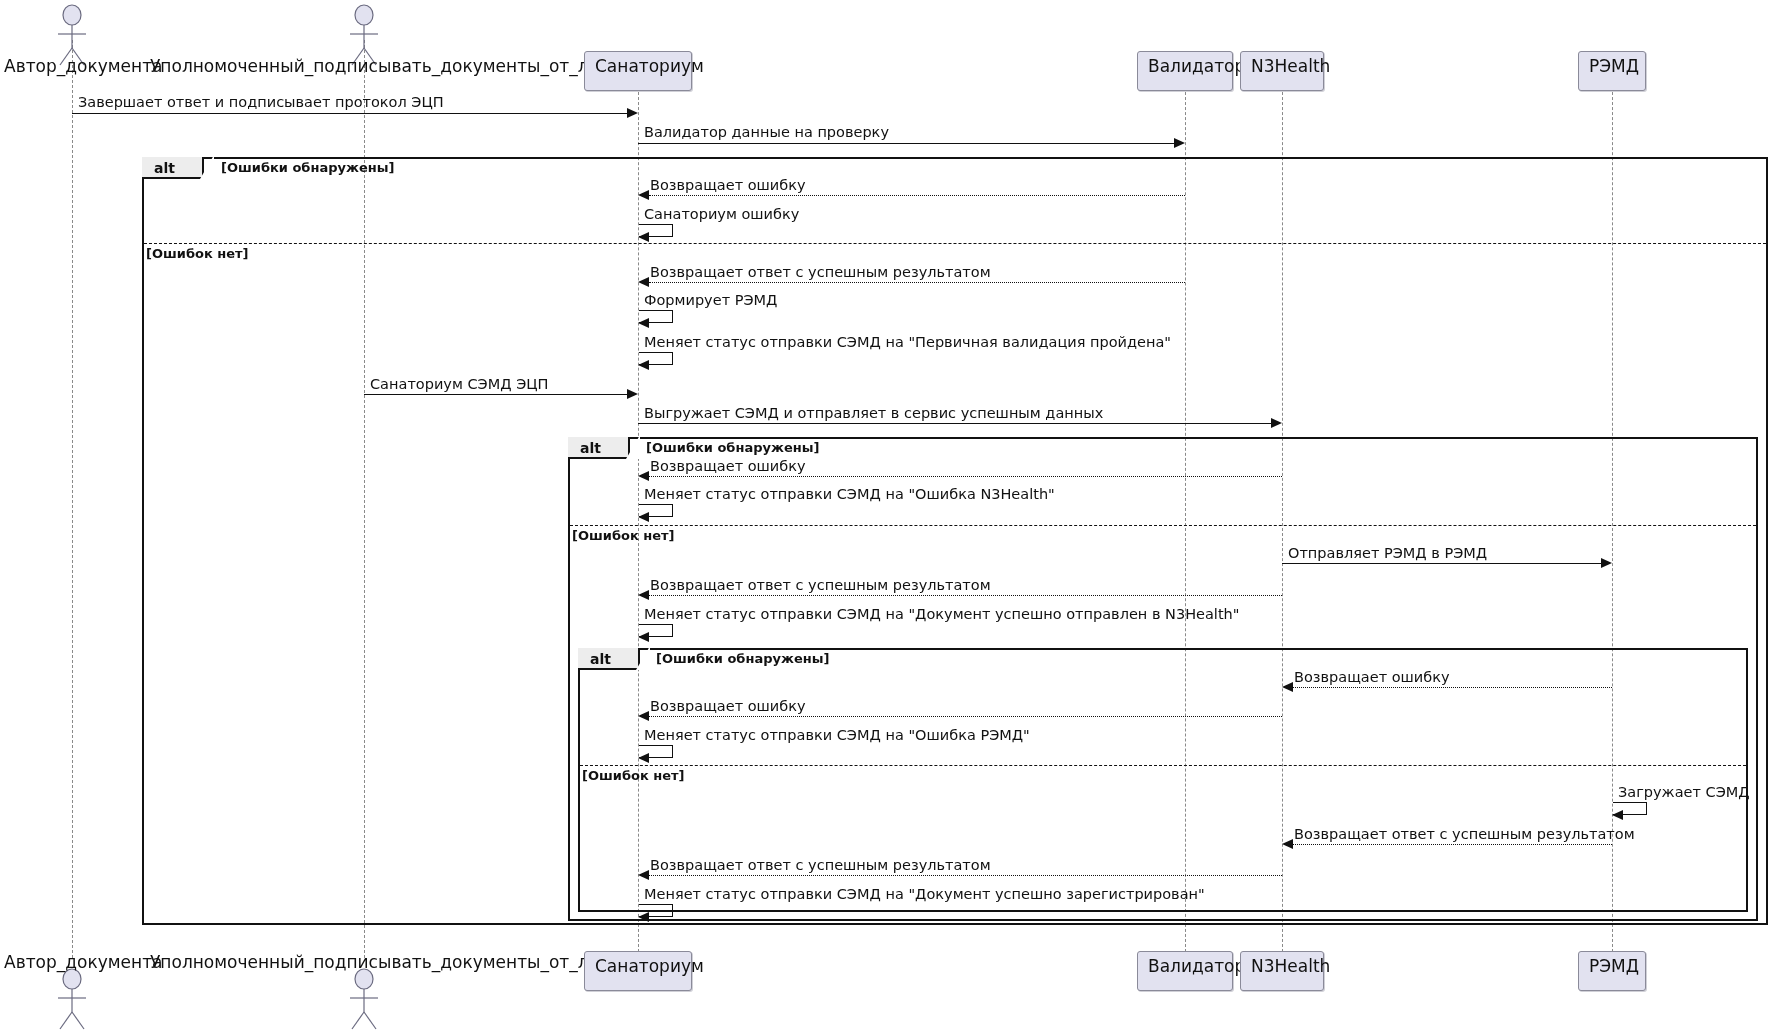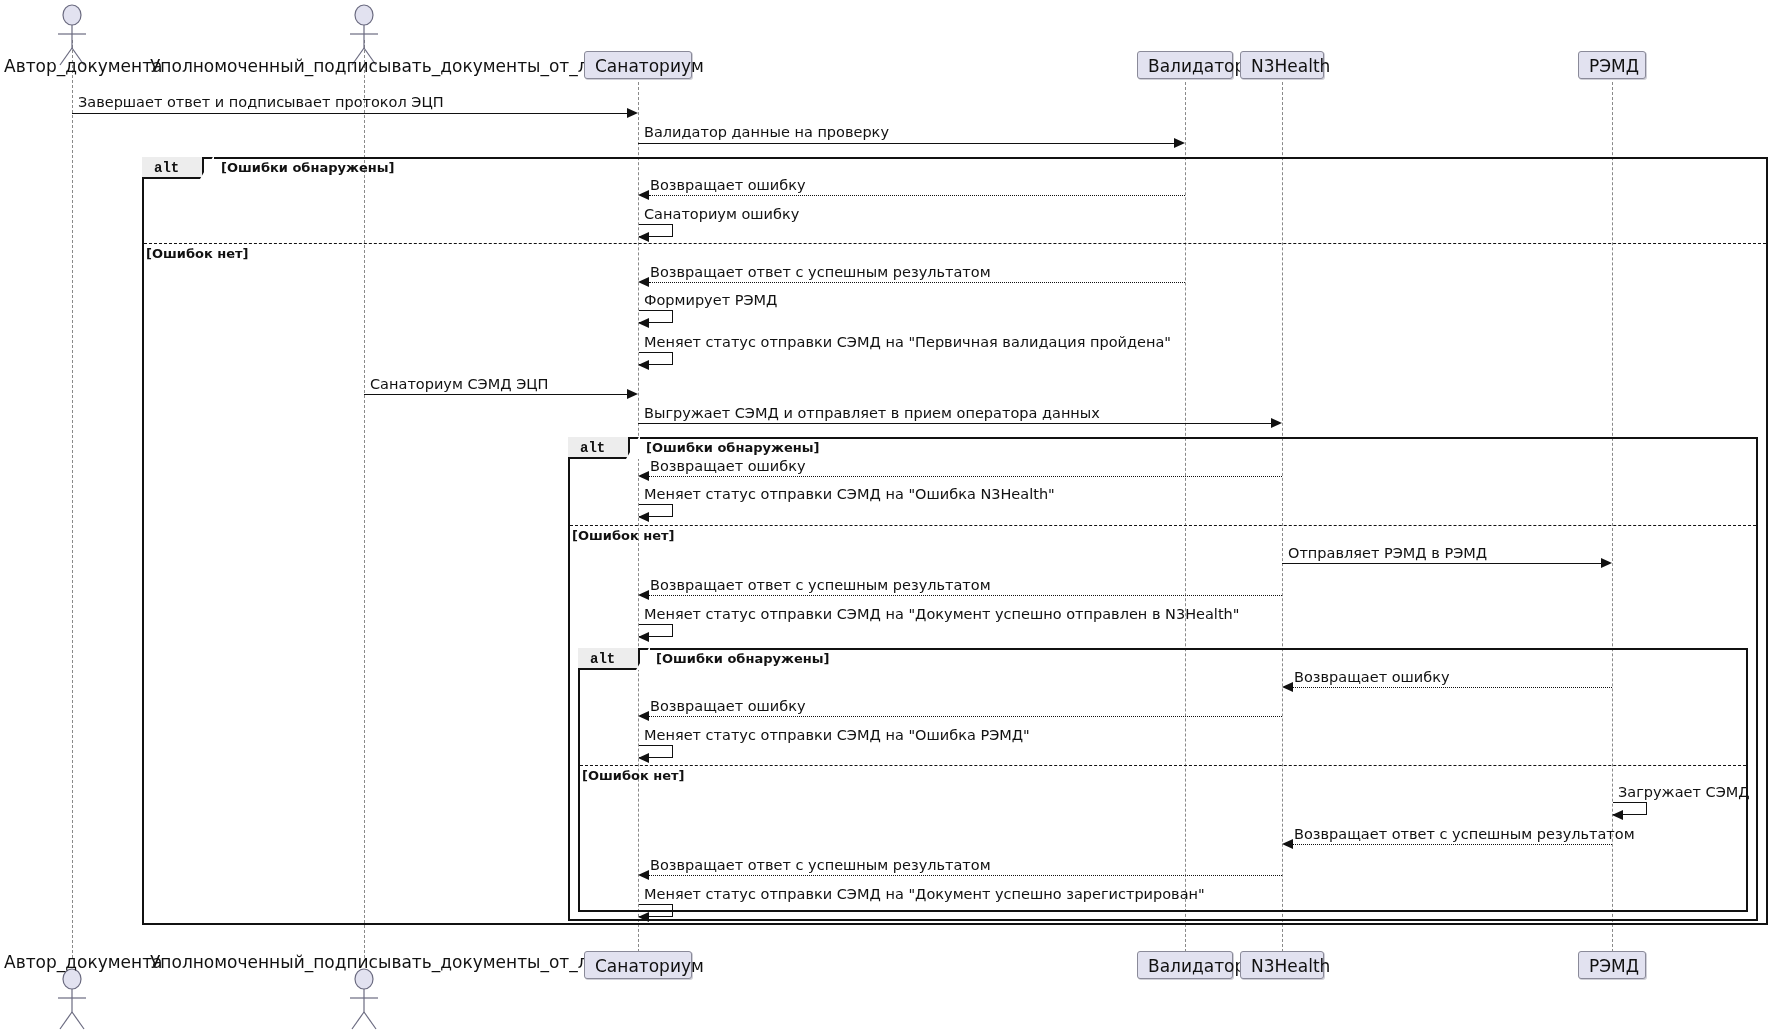--- a/index.html
+++ b/index.html
@@ -27,21 +27,21 @@
   .pbox{
     position:absolute;
     background:#E2E2F0;
     border:1px solid #8a8a99;
     border-radius:3px;
     box-shadow:1px 1px 0 rgba(120,120,140,.35);
     font-size:17px;
     color:#111;
     text-align:center;
     line-height:28px;
-    height:28px;
+    height:40px;
     white-space:nowrap;
     padding:0 10px;
     z-index:6;
     box-sizing:border-box;
   }
   .actor{
     position:absolute;
     z-index:6;
   }
   .actor-label{
@@ -80,21 +80,20 @@
     border-color:transparent transparent #ffffff transparent;
   }
   .frame-tab-label{
     position:absolute;
     font-size:14px;
     font-weight:bold;
     color:#111;
     line-height:22px;
     z-index:5;
     white-space:nowrap;
-    font-family:Liberation Mono, monospace;
   }
   .frame-cond{
     position:absolute;
     font-size:13px;
     font-weight:bold;
     color:#111;
     white-space:nowrap;
     z-index:5;
   }
   .frame-div{
@@ -245,21 +244,21 @@
   <div class="arrow left" style="left:638px; top:318px;"></div>
 
   <div class="msg-label" style="left:644px; top:334px;">Меняет статус отправки СЭМД на "Первичная валидация пройдена"</div>
   <div class="self" style="left:639px; top:352px;"></div>
   <div class="arrow left" style="left:638px; top:360px;"></div>
 
   <div class="msg-label" style="left:370px; top:376px;">Санаториум СЭМД ЭЦП</div>
   <div class="msg-line solid" style="left:364px; top:394px; width:264px;"></div>
   <div class="arrow right" style="left:627px; top:389px;"></div>
 
-  <div class="msg-label" style="left:644px; top:405px;">Выгружает СЭМД и отправляет в прием оператора данных</div>
+  <div class="msg-label" style="left:644px; top:405px;">Выгружает СЭМД и отправляет в сервис успешным данных</div>
   <div class="msg-line solid" style="left:638px; top:423px; width:634px;"></div>
   <div class="arrow right" style="left:1271px; top:418px;"></div>
 
   <div class="frame" style="left:568px; top:437px; width:1190px; height:484px;"></div>
   <div class="frame-tab" style="left:568px; top:437px; width:62px;"></div>
   <div class="frame-tab-label" style="left:580px; top:437px;">alt</div>
   <div class="frame-cond" style="left:646px; top:440px;">[Ошибки обнаружены]</div>
   <div class="frame-div" style="left:570px; top:525px; width:1186px;"></div>
   <div class="frame-cond" style="left:572px; top:528px;">[Ошибок нет]</div>
 

